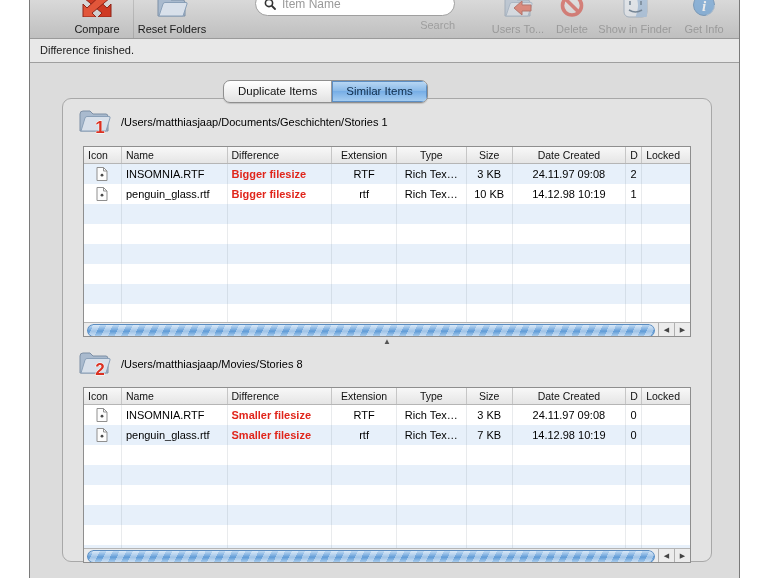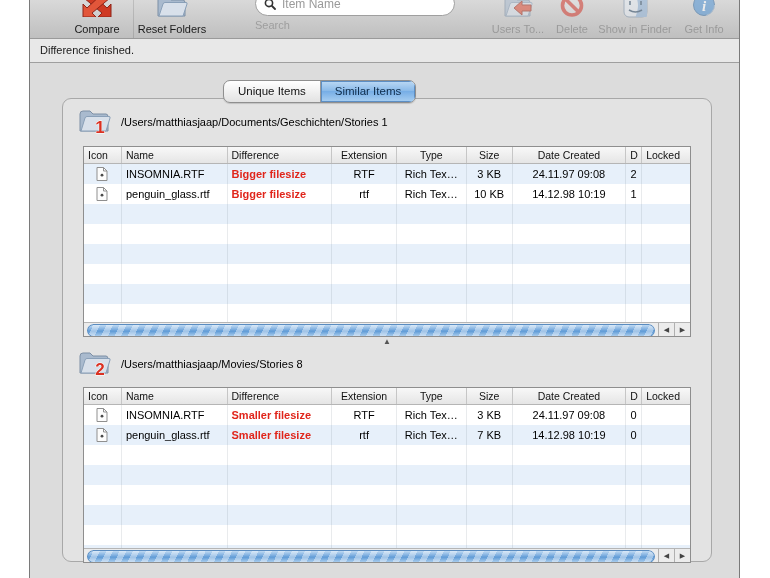--- a/index.html
+++ b/index.html
@@ -33,21 +33,21 @@
   .search-pill{
     position:absolute;left:0;top:-9px;width:200px;height:25px;box-sizing:border-box;
     background:#ffffff;border:1px solid #9f9f9f;border-radius:13px;
     display:flex;align-items:center;padding:0 8px;
   }
   .search-pill input{
     border:none;outline:none;flex:1;font-size:12px;font-family:"Liberation Sans",sans-serif;
     color:#333;background:transparent;min-width:0;
   }
   .search-pill input::placeholder{color:#9a9a9a}
-  .search-lbl{position:absolute;left:0;top:19px;width:100%;text-align:left;font-size:11px;color:#9e9e9e}
+  .search-lbl{position:absolute;left:0;top:19px;width:100%;text-align:right;font-size:11px;color:#9e9e9e}
   
   .statusbar{
     position:absolute;left:0;top:39px;width:100%;height:24px;box-sizing:border-box;
     background:#e8e8e8;border-bottom:1px solid #9f9f9f;
     font-size:11px;color:#1a1a1a;line-height:23px;padding-left:10px;
   }
   
   .content{position:absolute;left:0;top:64px;width:100%;bottom:0;background:#dcdcdc}
   .groupbox{
     position:absolute;left:32px;top:98px;width:650px;height:464px;box-sizing:border-box;
@@ -197,21 +197,21 @@
         </div>
       </div>
   </div>
 
   <div class="statusbar">
     <span>Difference finished.</span>
   </div>
 
   <div class="content">
     <div class="tabs" id="tabs" style="top: 16px;">
-        <div class="tab">Unique Items</div>
+        <div class="tab">Duplicate Items</div>
         <div class="tab selected">Similar Items</div>
       </div>
 
     <div class="groupbox" style="top:34px">
       <div class="panel" id="panel-0" style="top:6px;height:238px">
           <div class="folder-row">
             <span class="folder-ic"><svg width="34" height="29" viewBox="0 0 34 29">
                 <path d="M3 25 L3 8 Q3 5 6 5 L13 5 L16 8 L29 8 Q31 8 31 11 L31 25 Z" fill="#a9bace" stroke="#7d8fa5"></path>
                 <path d="M4 25 L8 12 Q8.5 10.5 10 10.5 L32 10.5 Q33.5 10.5 33 12 L29 25 Z" fill="#d8e0ea" stroke="#8aa0b8"></path>
                 <text x="23" y="27" text-anchor="middle" font-family="Liberation Sans,sans-serif" font-weight="bold" font-size="17" fill="#da3122" stroke="#ffffff" stroke-width="0.8" paint-order="stroke">1</text>

